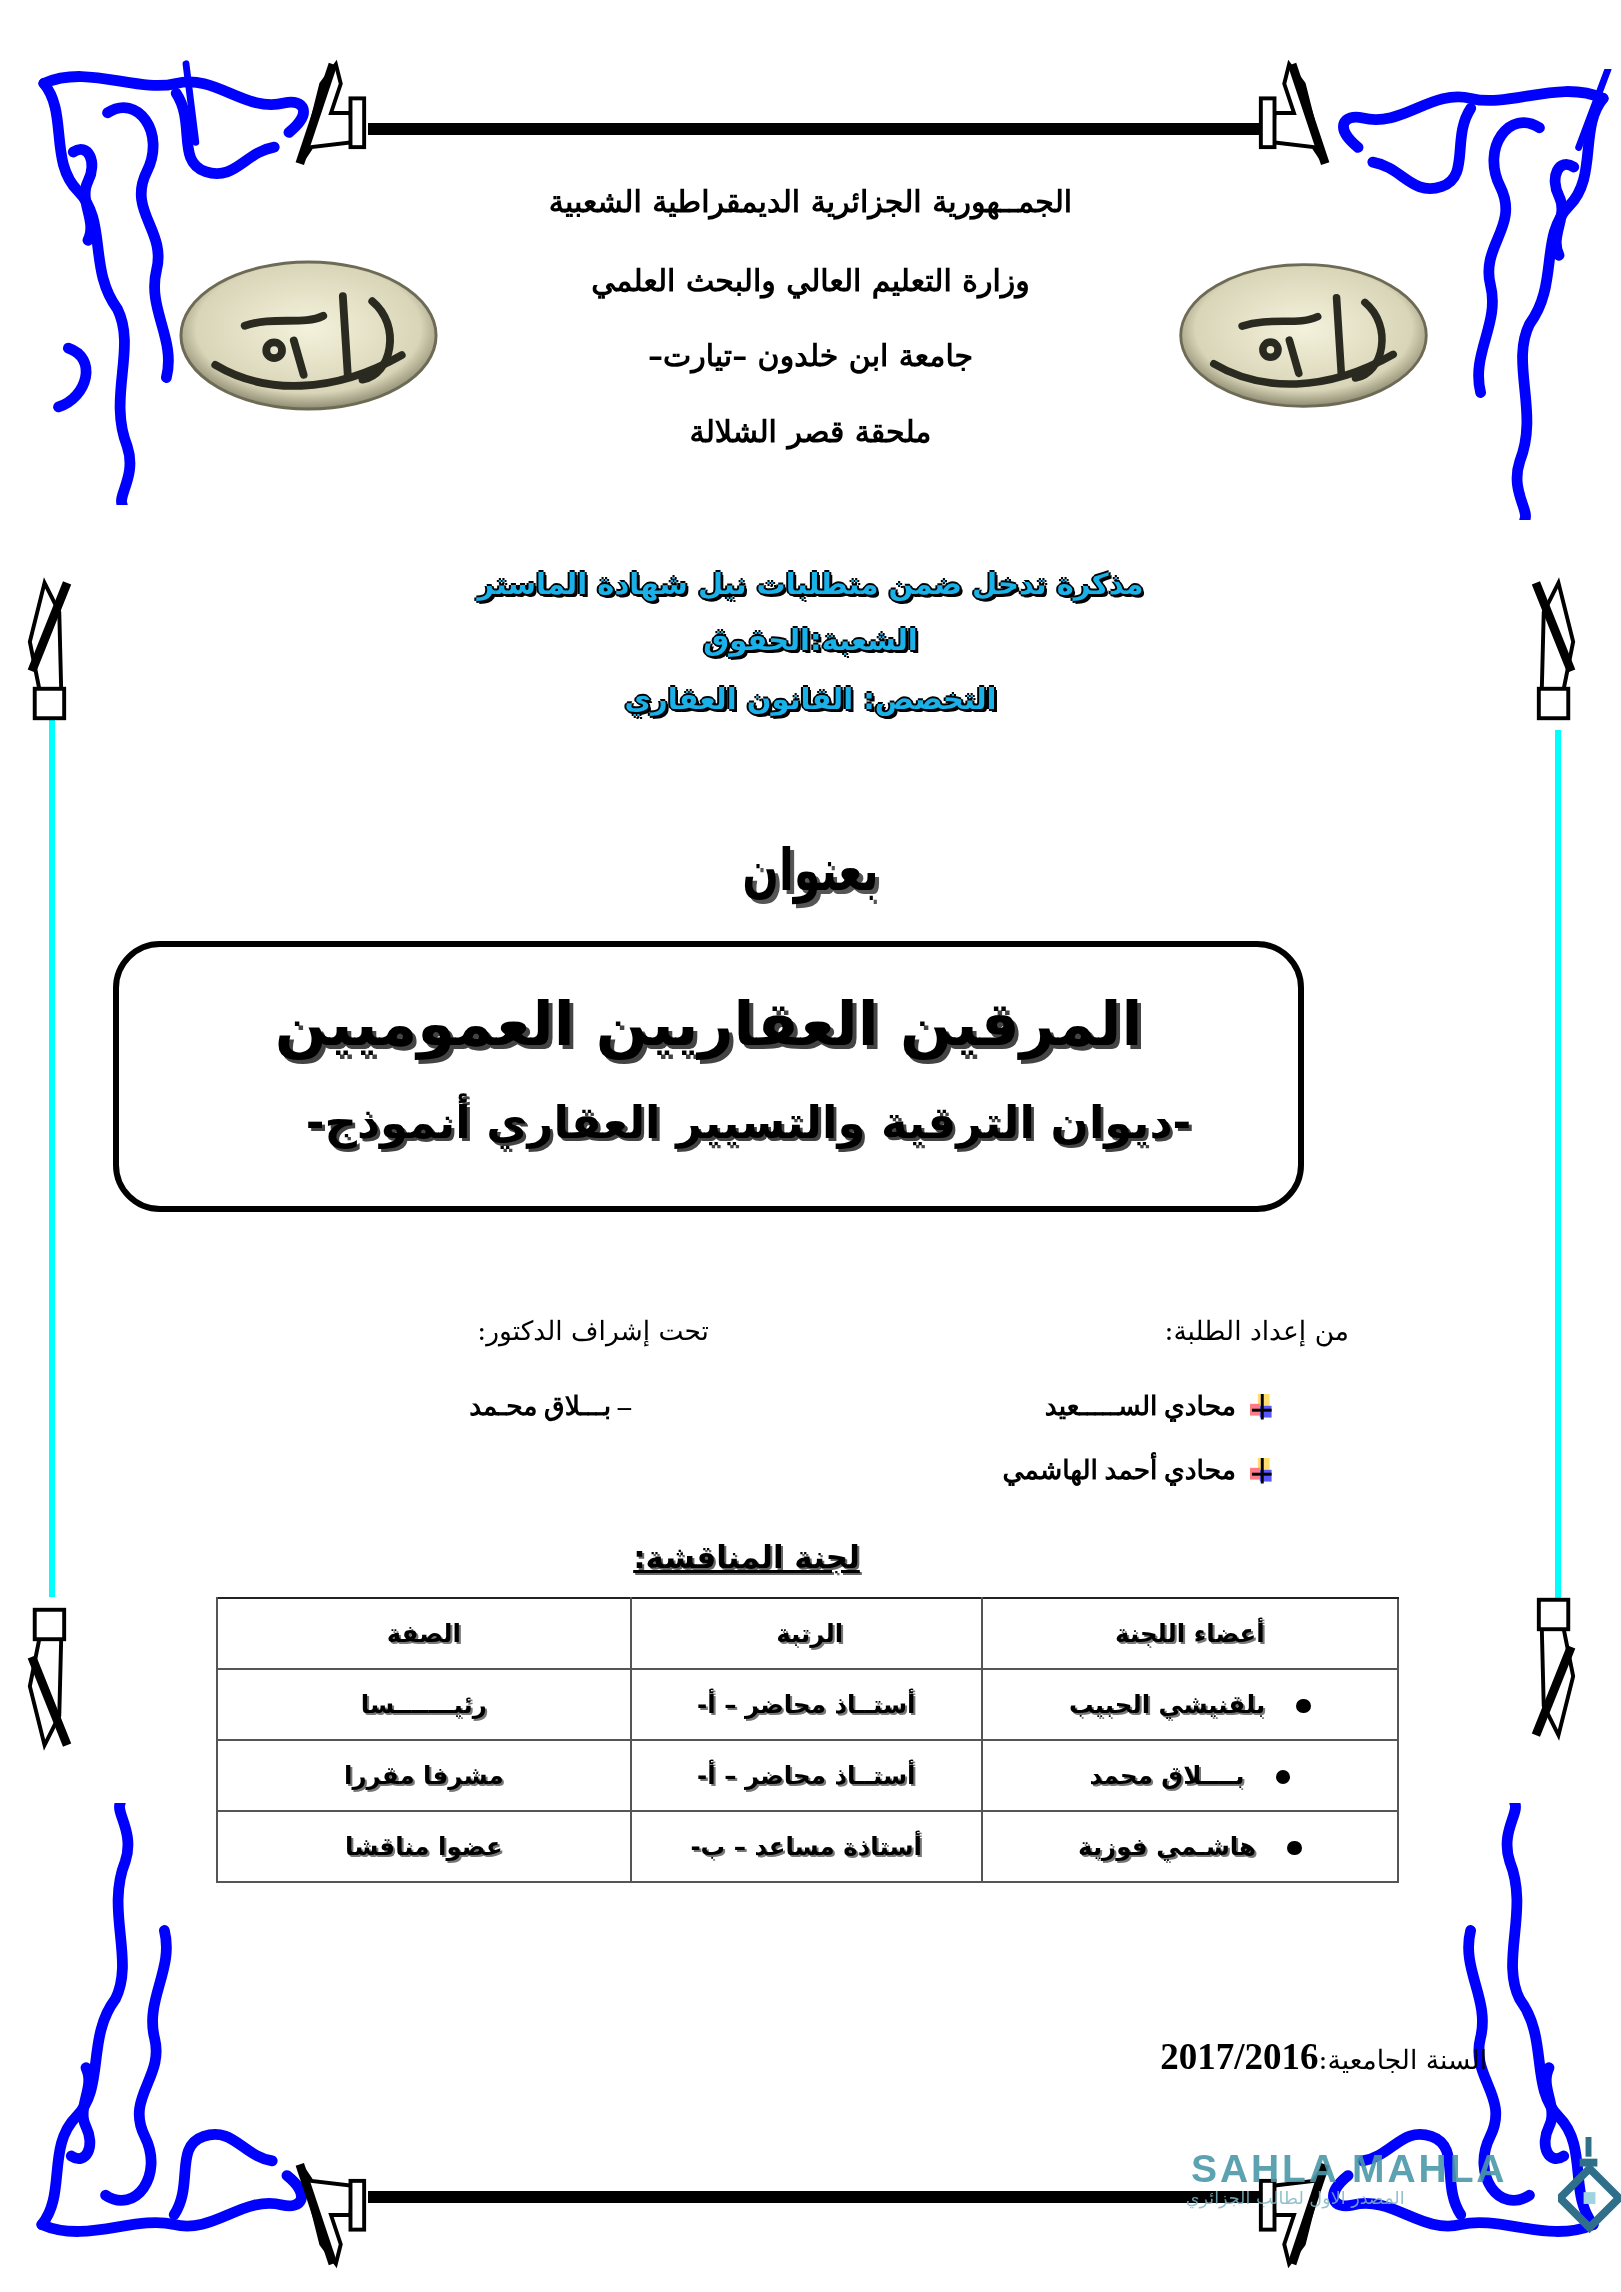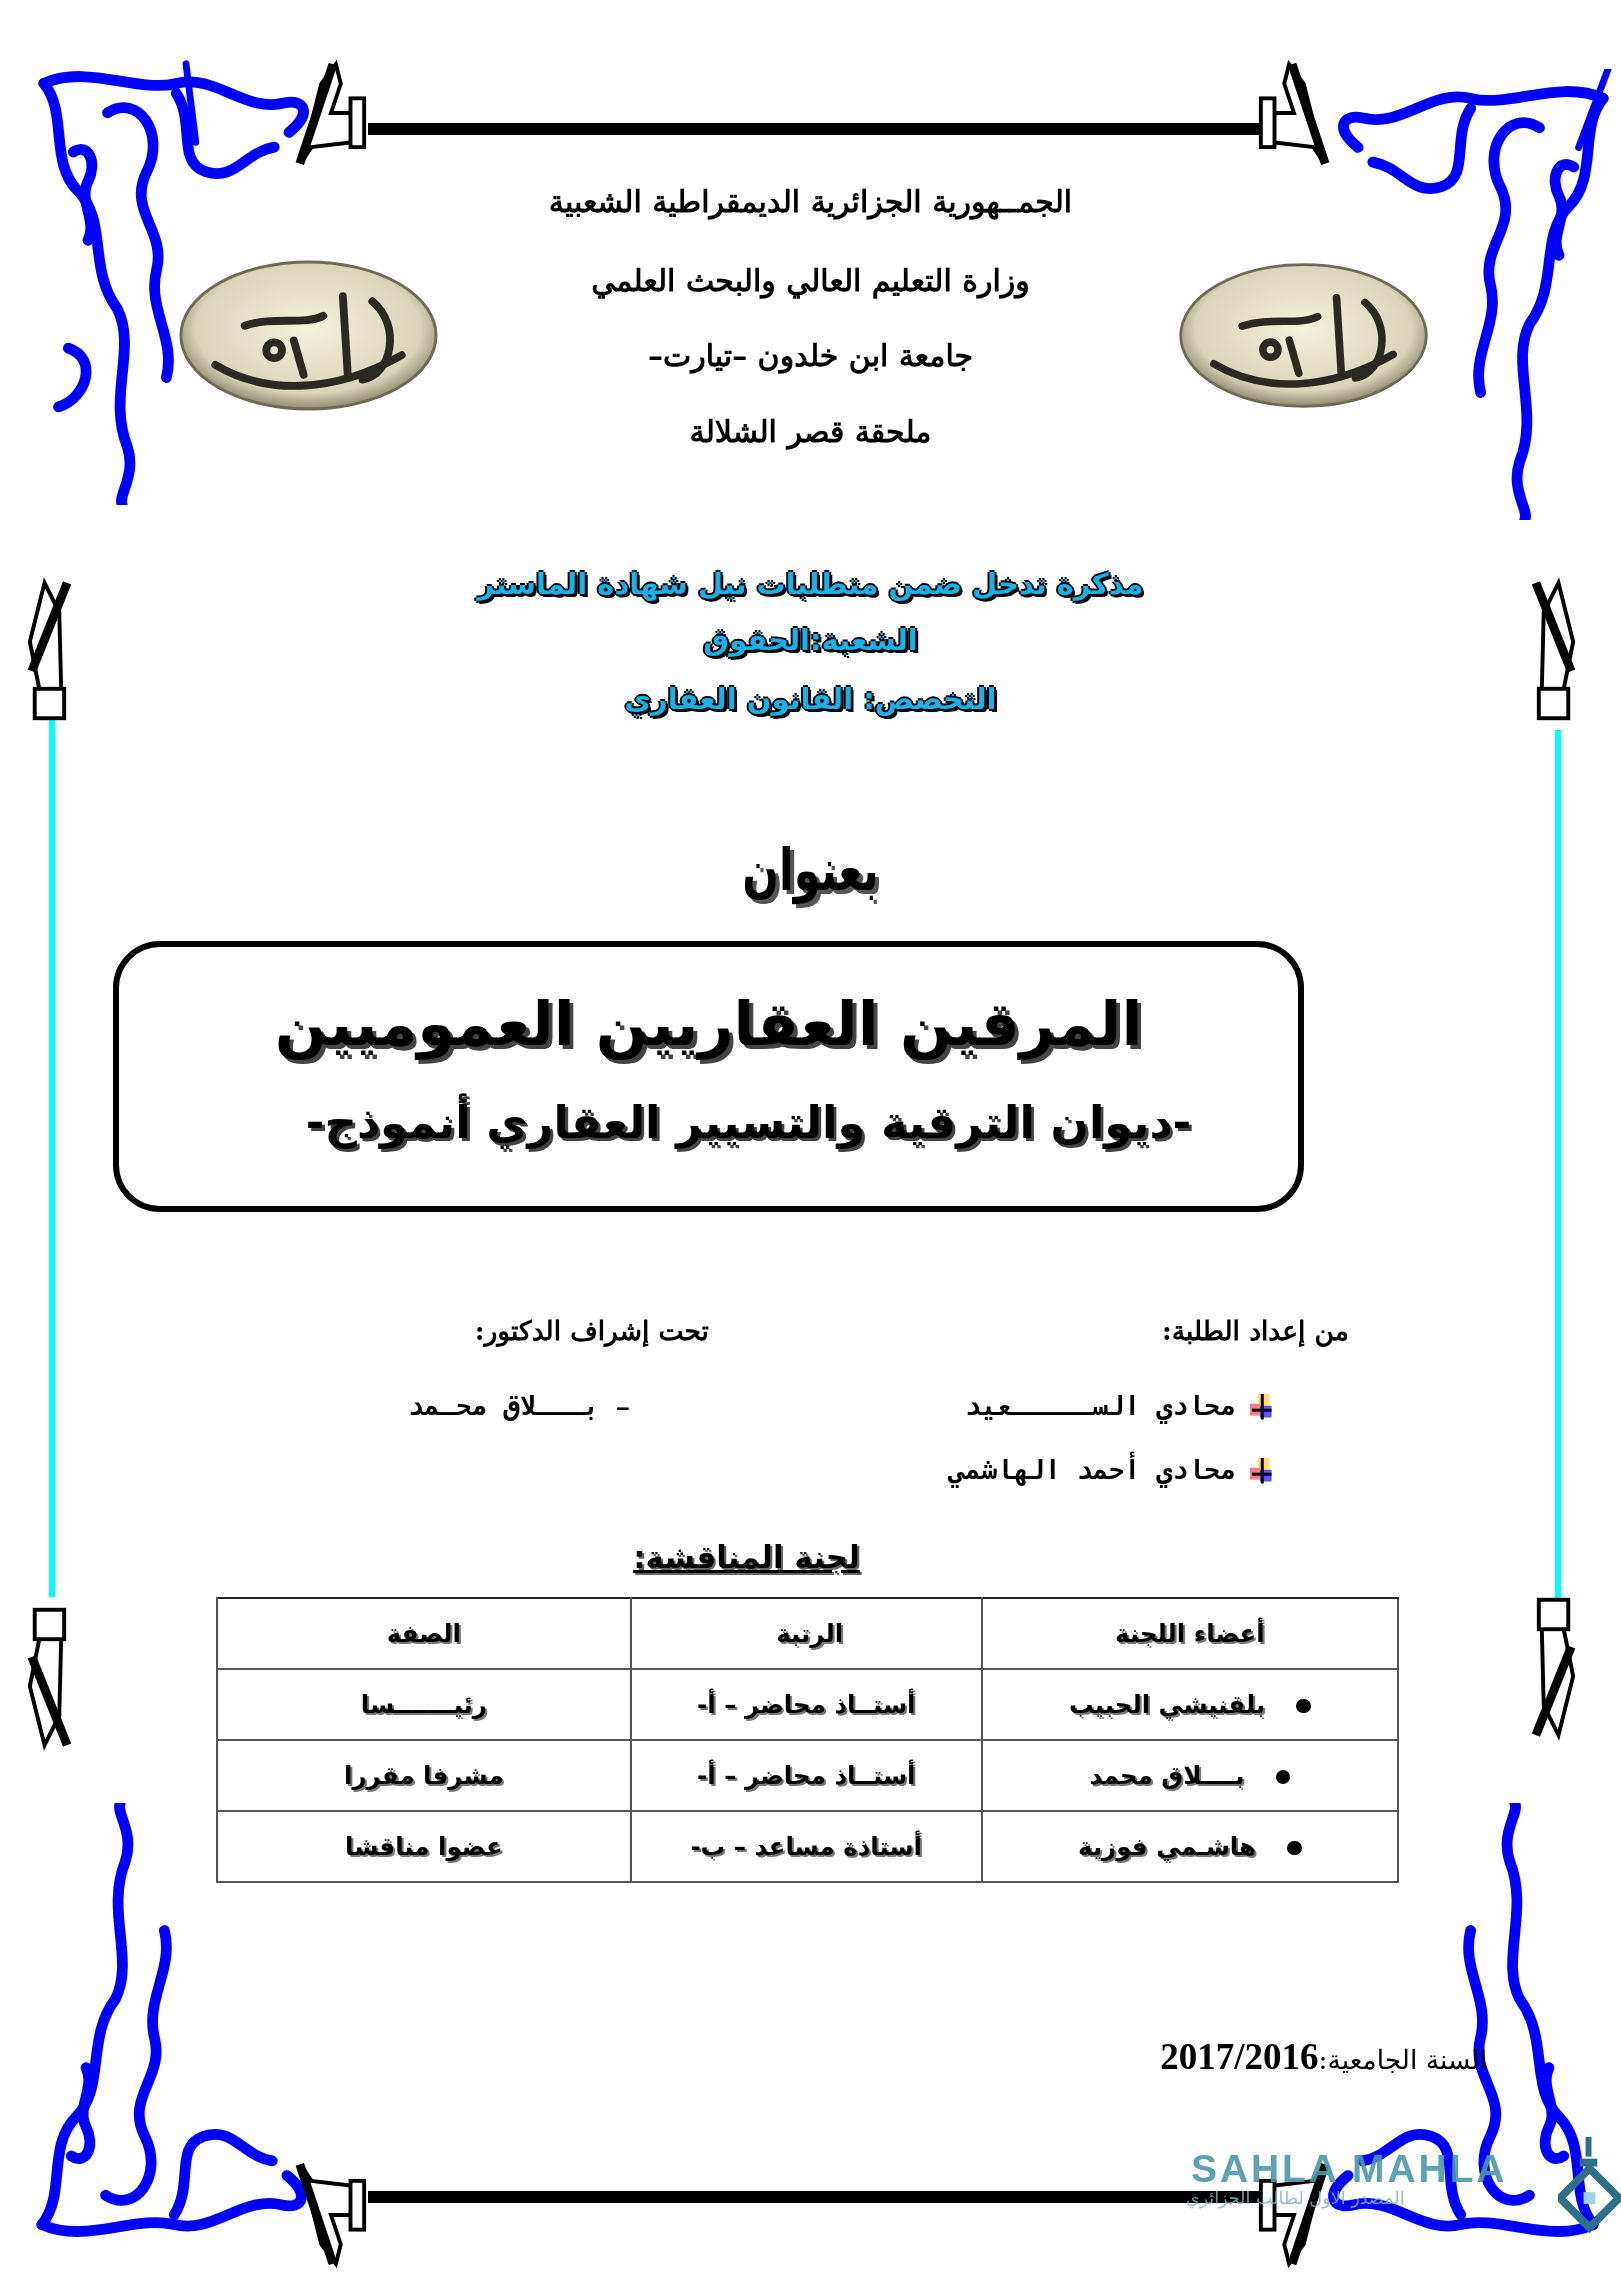--- a/index.html
+++ b/index.html
@@ -37,22 +37,22 @@
 
   .title-box { position: absolute; left: 113px; top: 941px; width: 1191px; height: 271px;
                border: 6.9px solid #000; border-radius: 47px; box-sizing: border-box; }
   .title-main { position: absolute; left: 0; width: 100%; text-align: center;
                 font-family: "DejaVu Sans", sans-serif; font-weight: bold; font-size: 61px;
                 text-shadow: 3.9px 3.9px 0 #444; }
   .title-sub { position: absolute; left: 0; width: 100%; text-align: center;
                font-family: "DejaVu Sans", sans-serif; font-weight: bold; font-size: 45px;
                text-shadow: 2.9px 2.9px 0 #444; padding-left: 40px; }
 
-  .label-bold { position: absolute; font-family: "DejaVu Serif", serif; font-weight: bold; font-size: 26.5px; text-align: right; }
-  .name { position: absolute; font-family: Liberation Mono, monospace; font-weight: bold; font-size: 26.5px; }
+  .label-bold { position: absolute; font-family: "DejaVu Serif", serif; font-weight: normal; font-size: 26.5px; text-align: right; }
+  .name { position: absolute; font-family: Liberation Serif, serif; font-weight: bold; font-size: 26.5px; }
   .bullet-icon { position: absolute; width: 21.6px; height: 25.5px; }
 
   .committee-title { position: absolute; left: 0; width: 1493px; text-align: center;
                      font-family: "DejaVu Sans", sans-serif; font-weight: bold; font-size: 31px;
                      text-decoration: underline; text-decoration-thickness: 2.9px;
                      text-shadow: 2px 2px 0 #666; }
 
   table.committee { position: absolute; left: 216px; top: 1597px; width: 1183px; height: 272px;
                     border-collapse: collapse; direction: rtl; }
   table.committee td, table.committee th { border: 2px solid #555; text-align: center;

